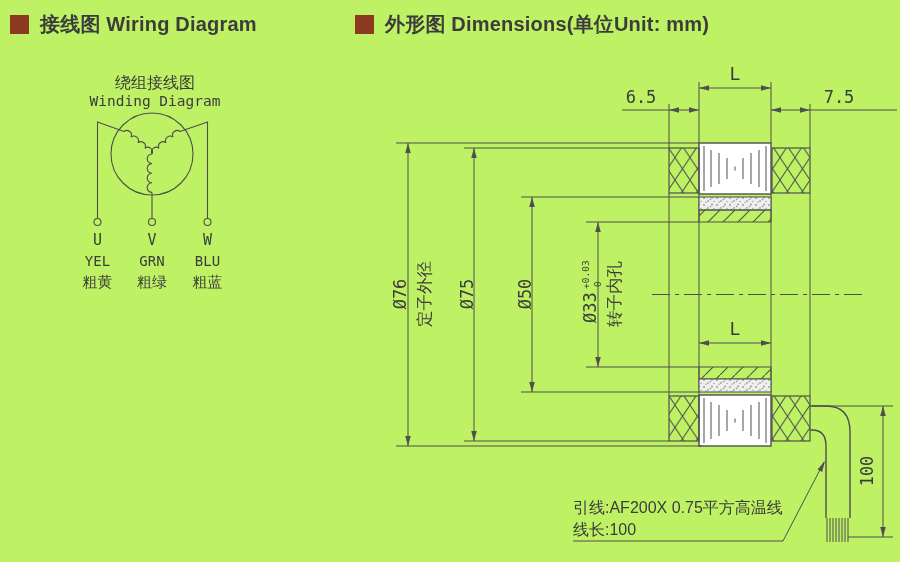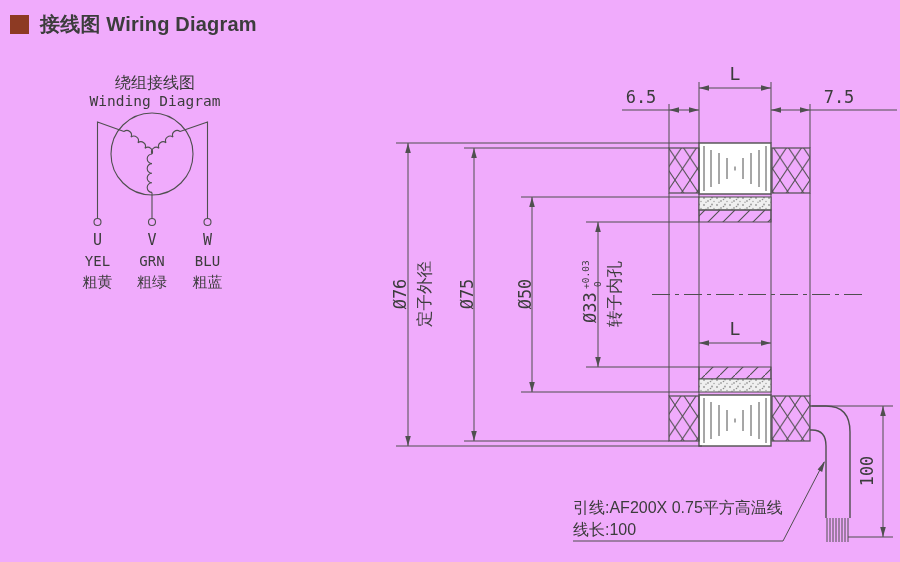--- a/index.html
+++ b/index.html
@@ -2,21 +2,21 @@
 <html style="--accent: #8d3a23; --line: #4f4f4f; --ink: #3c3c3c;"><head>
 <meta charset="utf-8">
 <style>
   :root{
     --accent:#8d3a23;
     --line:#4f4f4f;
     --ink:#3c3c3c;
   }
   html,body{margin:0;padding:0;background:#fff;}
   .canvas{
-    position:relative;width:900px;height:562px;background:#f0abfc;overflow:hidden;
+    position:relative;width:900px;height:562px;background:#bef264;overflow:hidden;
     font-family:"Liberation Sans",sans-serif;
   }
   .section-header{
     position:absolute;top:11px;display:flex;align-items:center;gap:11px;
     color:var(--ink);font-size:20px;font-weight:bold;letter-spacing:.2px;
   }
   .section-header .bullet{
     width:19px;height:19px;background:var(--accent);display:inline-block;flex:0 0 auto;
   }
   #hdr-wiring{left:10px;}
@@ -32,20 +32,24 @@
   .centerline{stroke:var(--line);stroke-width:1;fill:none;stroke-dasharray:18 5 4 5;}
 </style>
 </head>
 <body>
 
 <div class="canvas">
 
   <div class="section-header" id="hdr-wiring">
     <span class="bullet"></span>
     <span>接线图 Wiring Diagram</span>
+  </div>
+  <div class="section-header" id="hdr-dims">
+    <span class="bullet"></span>
+    <span>外形图 Dimensions(单位Unit: mm)</span>
   </div>
 
   <svg width="900" height="562" viewBox="0 0 900 562">
 
     <defs>
       <pattern id="xhatch" width="15" height="22.5" patternUnits="userSpaceOnUse">
         <path d="M0,0 L15,22.5 M15,0 L0,22.5" stroke="#4f4f4f" stroke-width="1"></path>
       </pattern>
       <pattern id="diag" width="15" height="15" patternUnits="userSpaceOnUse">
         <path d="M0,15 L15,0" stroke="#4f4f4f" stroke-width="1.1"></path>

